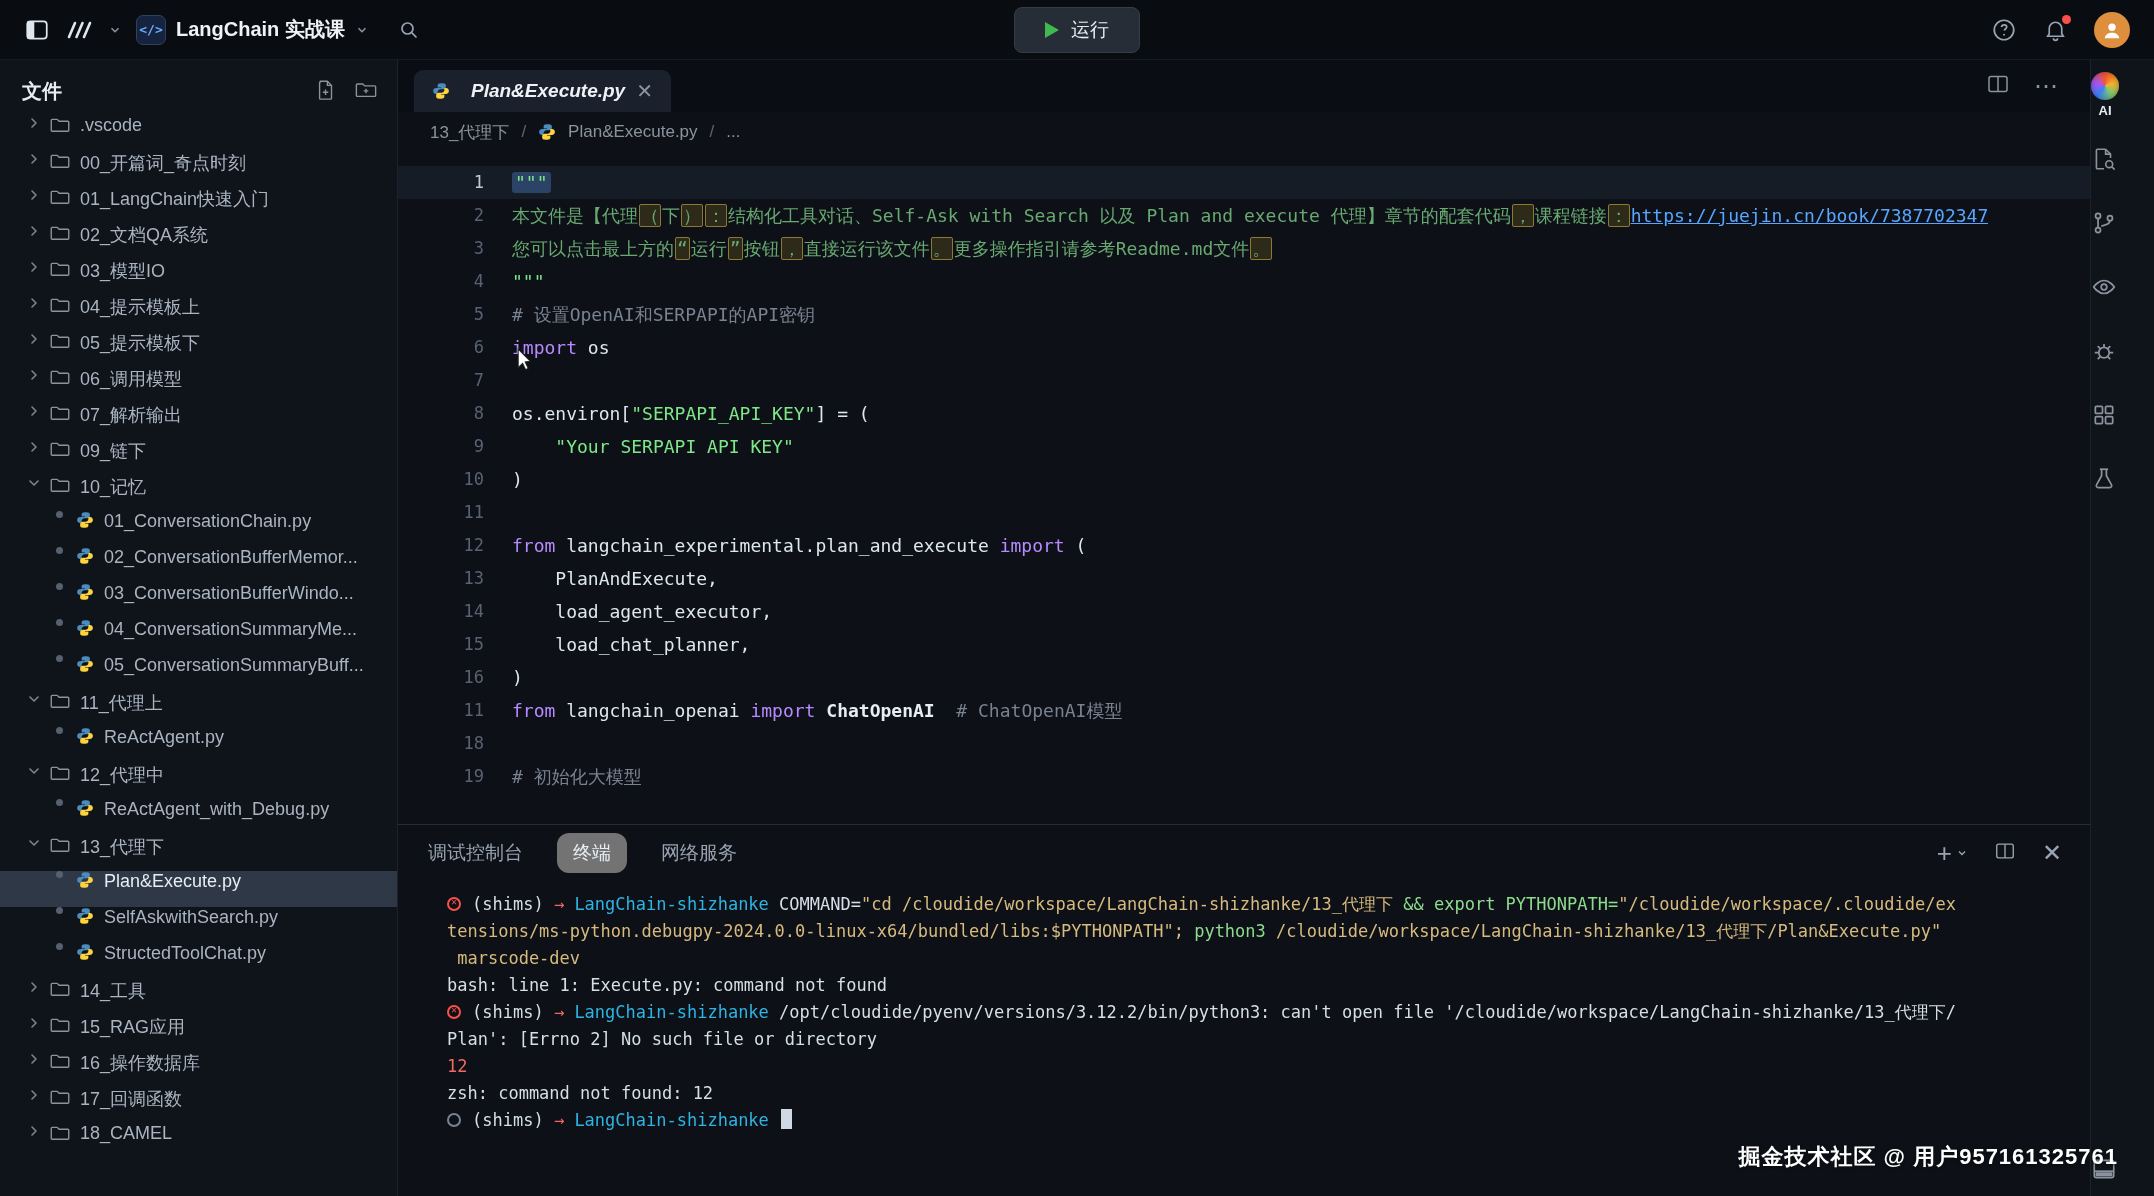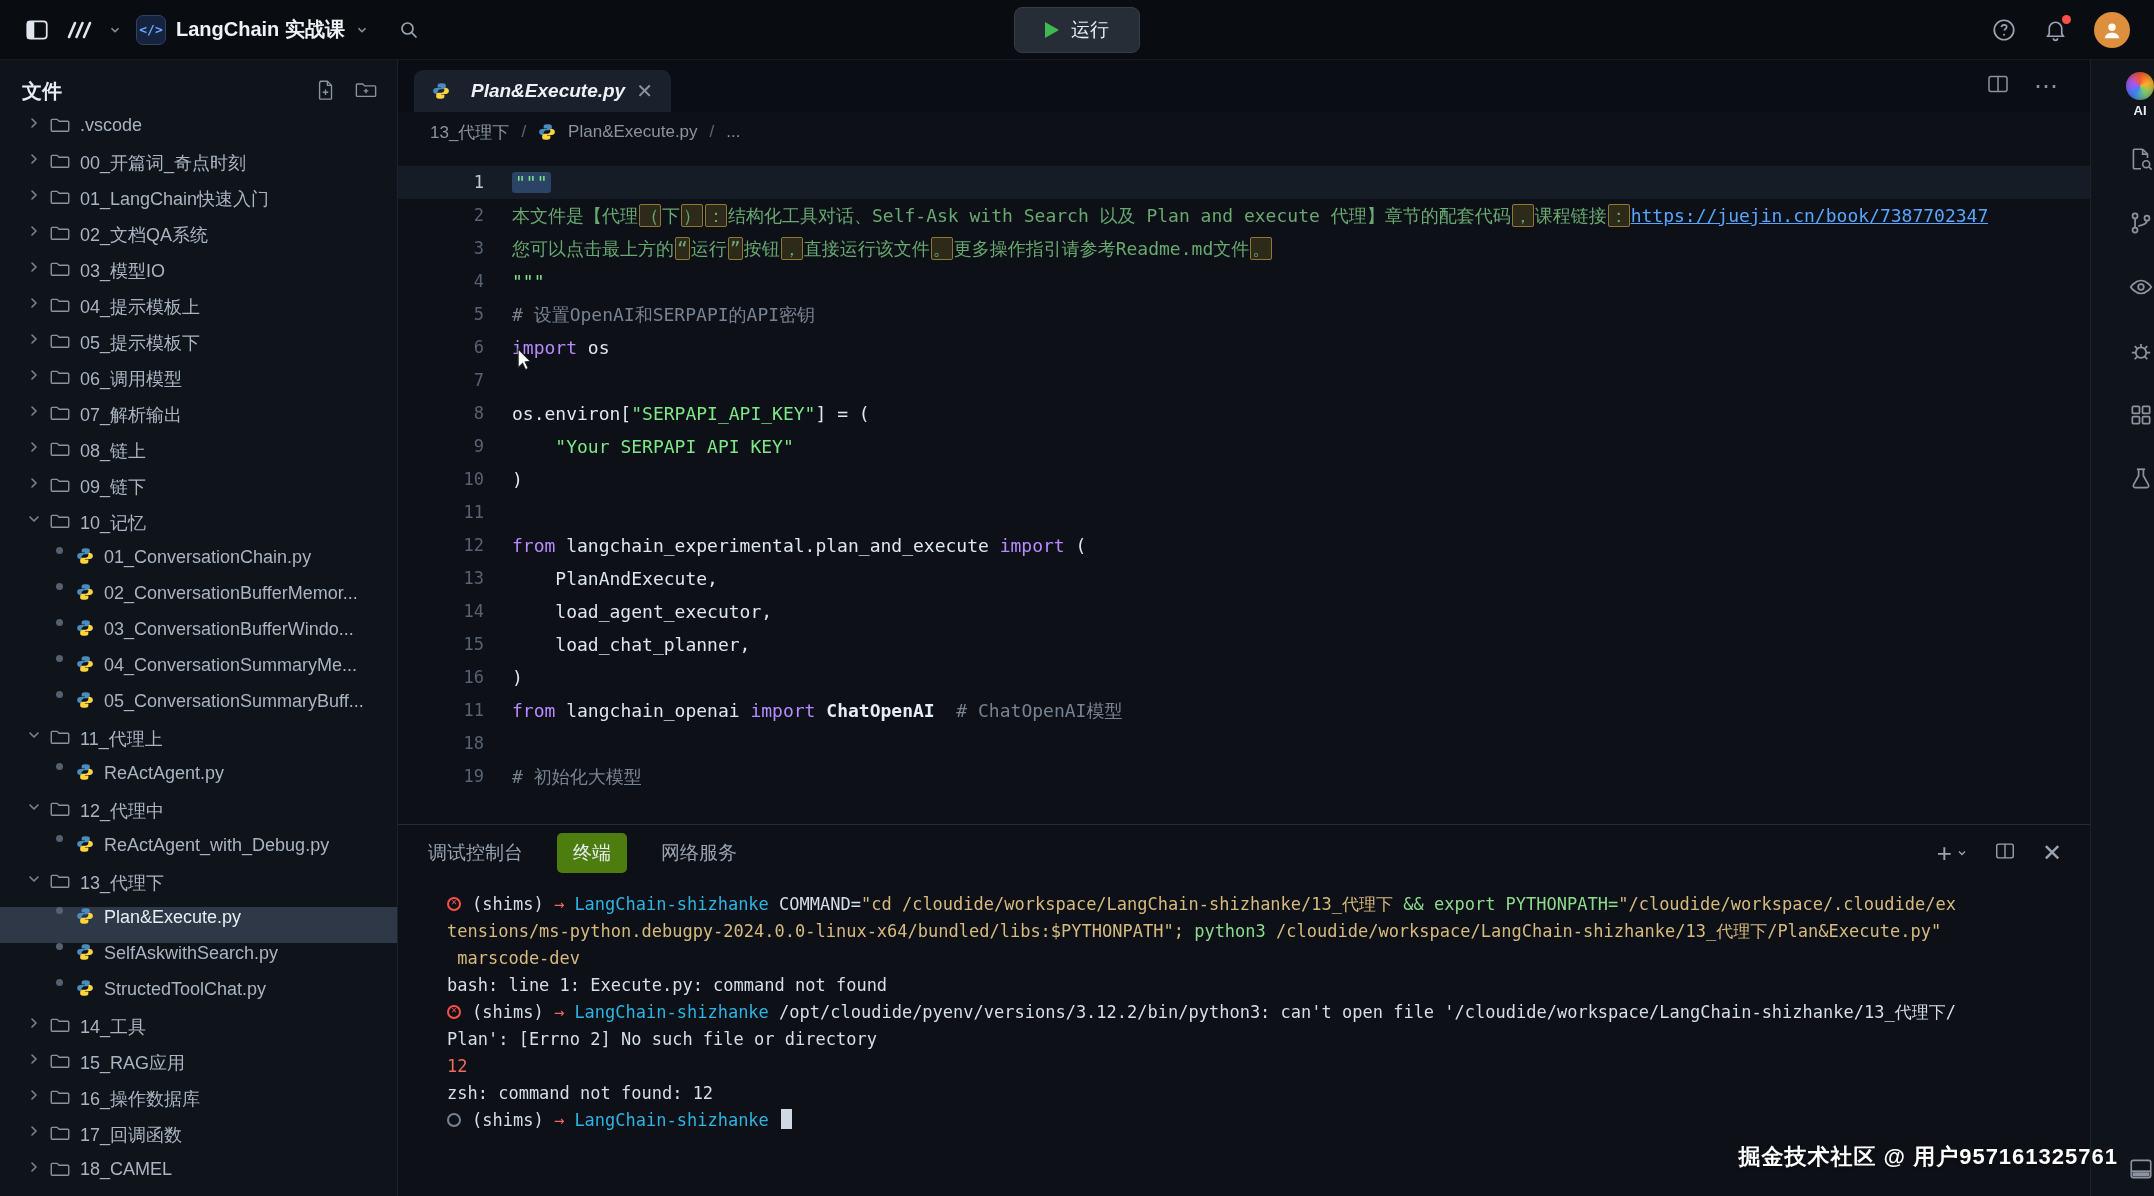--- a/index.html
+++ b/index.html
@@ -73,39 +73,39 @@
   .tok-com{color:#788291;}
   .tok-link{color:#58a6ff; text-decoration:underline;text-align:right;}
   .tok-cls{color:#e6edf3; font-weight:600;}
   .tok-uni{border:1px solid #8a7a33; background:rgba(140,115,30,.26); border-radius:2px; margin:0 1px; padding:0 1px;}
   .tok-occ{background:#2b4465; border-radius:3px; padding:0 3px;}
   .mouse-cursor{position:absolute; left:118px; top:196px; z-index:5; pointer-events:none;}
   
   .panel{height:372px; border-top:1px solid #262d38; display:flex; flex-direction:column;}
   .panel-header{height:56px; flex:none; display:flex; align-items:center; gap:30px; padding:0 28px 0 26px;}
   .ptab{font-size:19px; color:#98a2b0; cursor:pointer; padding:7px 4px;}
-  .ptab.active{background:#4d7c0f; color:#e6edf3; border-radius:5px; padding:7px 16px;}
+  .ptab.active{background:#737373; color:#e6edf3; border-radius:12px; padding:7px 16px;}
   .panel-actions{margin-left:auto; display:flex; align-items:center; gap:26px; color:#9aa4b2;}
   .pa-plus{font-size:26px; display:flex; align-items:center; gap:4px; cursor:pointer;}
   .pa-x{font-size:24px; cursor:pointer;}
   .terminal{flex:1; overflow:hidden; padding:10px 0 0 18px; font-family:"DejaVu Sans Mono",monospace; font-size:17px;}
   .term-line{height:27px; line-height:27px; white-space:pre;margin-left:31px;}
   .tmark{display:inline-block; width:14px; height:14px; border-radius:50%; margin-right:11px; vertical-align:-1px; position:relative;}
   .tmark.err{border:2px solid #f85149;}
   .tmark.err::after{content:"✕"; position:absolute; top:50%; left:50%; transform:translate(-50%,-54%); font-size:8px; color:#f85149; font-family:"Liberation Sans",sans-serif;}
   .tmark.idle{border:2px solid #768390;}
   .t-wh{color:#d6dee8;}
   .t-red{color:#f06a5e;}
   .t-cy{color:#2eb4e3;}
   .t-yel{color:#d7ba7d;}
   .t-grn{color:#8ddb8c;}
   .t-cursor{display:inline-block; width:11px; height:20px; background:#cfd8e3; vertical-align:-3px; margin-left:2px;}
   
   .activitybar{width:64px; flex:none; background:#0f141b; border-left:1px solid #1c222b;
-    display:flex; flex-direction:column; align-items:flex-end; padding-top:12px;}
+    display:flex; flex-direction:column; align-items:flex-start; padding-top:12px;}
   .ai-block{display:flex; flex-direction:column; align-items:center; gap:3px; margin-bottom:28px; cursor:pointer;}
   .ai-orb{width:28px; height:28px; border-radius:50%;
     background:conic-gradient(#f5562e,#f7b32b,#7bc96f,#3b82f6,#a855f7,#f5562e);
     box-shadow:inset 0 0 0 6px #0f141b00, inset 0 0 6px rgba(0,0,0,.35);}
   .ai-label{color:#e6edf3; font-size:13px; font-weight:700;}
   .ab-icon{margin-bottom:38px; color:#8b949e; cursor:pointer; display:flex;}
   .ab-bottom{margin-top:auto; margin-bottom:14px;}
   
   .watermark{position:absolute; right:36px; bottom:24px; color:#ffffff; font-size:22px; font-weight:700;
     letter-spacing:1px; text-shadow:0 1px 3px rgba(0,0,0,.6); z-index:40; pointer-events:none;}
@@ -308,33 +308,20 @@
               <svg width="16" height="16" viewBox="0 0 16 16">
                 <path d="M6 4l4 4-4 4" fill="none" stroke="#7d8590" stroke-width="1.6" stroke-linecap="round" stroke-linejoin="round"></path>
               </svg>
             </span>
             <span class="ficon">
               <svg width="20" height="20" viewBox="0 0 16 16">
                 <path d="M1.75 3.5h4l1.5 1.5h7a.75.75 0 0 1 .75.75v6.5a.75.75 0 0 1-.75.75H1.75A.75.75 0 0 1 1 12.25v-8a.75.75 0 0 1 .75-.75z" fill="none" stroke="#8b949e" stroke-width="1.1"></path>
               </svg>
             </span>
             <span class="tlabel">07_解析输出</span>
-          </div>
-          <div class="tree-row folder">
-            <span class="chev">
-              <svg width="16" height="16" viewBox="0 0 16 16">
-                <path d="M6 4l4 4-4 4" fill="none" stroke="#7d8590" stroke-width="1.6" stroke-linecap="round" stroke-linejoin="round"></path>
-              </svg>
-            </span>
-            <span class="ficon">
-              <svg width="20" height="20" viewBox="0 0 16 16">
-                <path d="M1.75 3.5h4l1.5 1.5h7a.75.75 0 0 1 .75.75v6.5a.75.75 0 0 1-.75.75H1.75A.75.75 0 0 1 1 12.25v-8a.75.75 0 0 1 .75-.75z" fill="none" stroke="#8b949e" stroke-width="1.1"></path>
-              </svg>
-            </span>
-            <span class="tlabel">08_链上</span>
           </div>
           <div class="tree-row folder">
             <span class="chev">
               <svg width="16" height="16" viewBox="0 0 16 16">
                 <path d="M6 4l4 4-4 4" fill="none" stroke="#7d8590" stroke-width="1.6" stroke-linecap="round" stroke-linejoin="round"></path>
               </svg>
             </span>
             <span class="ficon">
               <svg width="20" height="20" viewBox="0 0 16 16">
                 <path d="M1.75 3.5h4l1.5 1.5h7a.75.75 0 0 1 .75.75v6.5a.75.75 0 0 1-.75.75H1.75A.75.75 0 0 1 1 12.25v-8a.75.75 0 0 1 .75-.75z" fill="none" stroke="#8b949e" stroke-width="1.1"></path>

